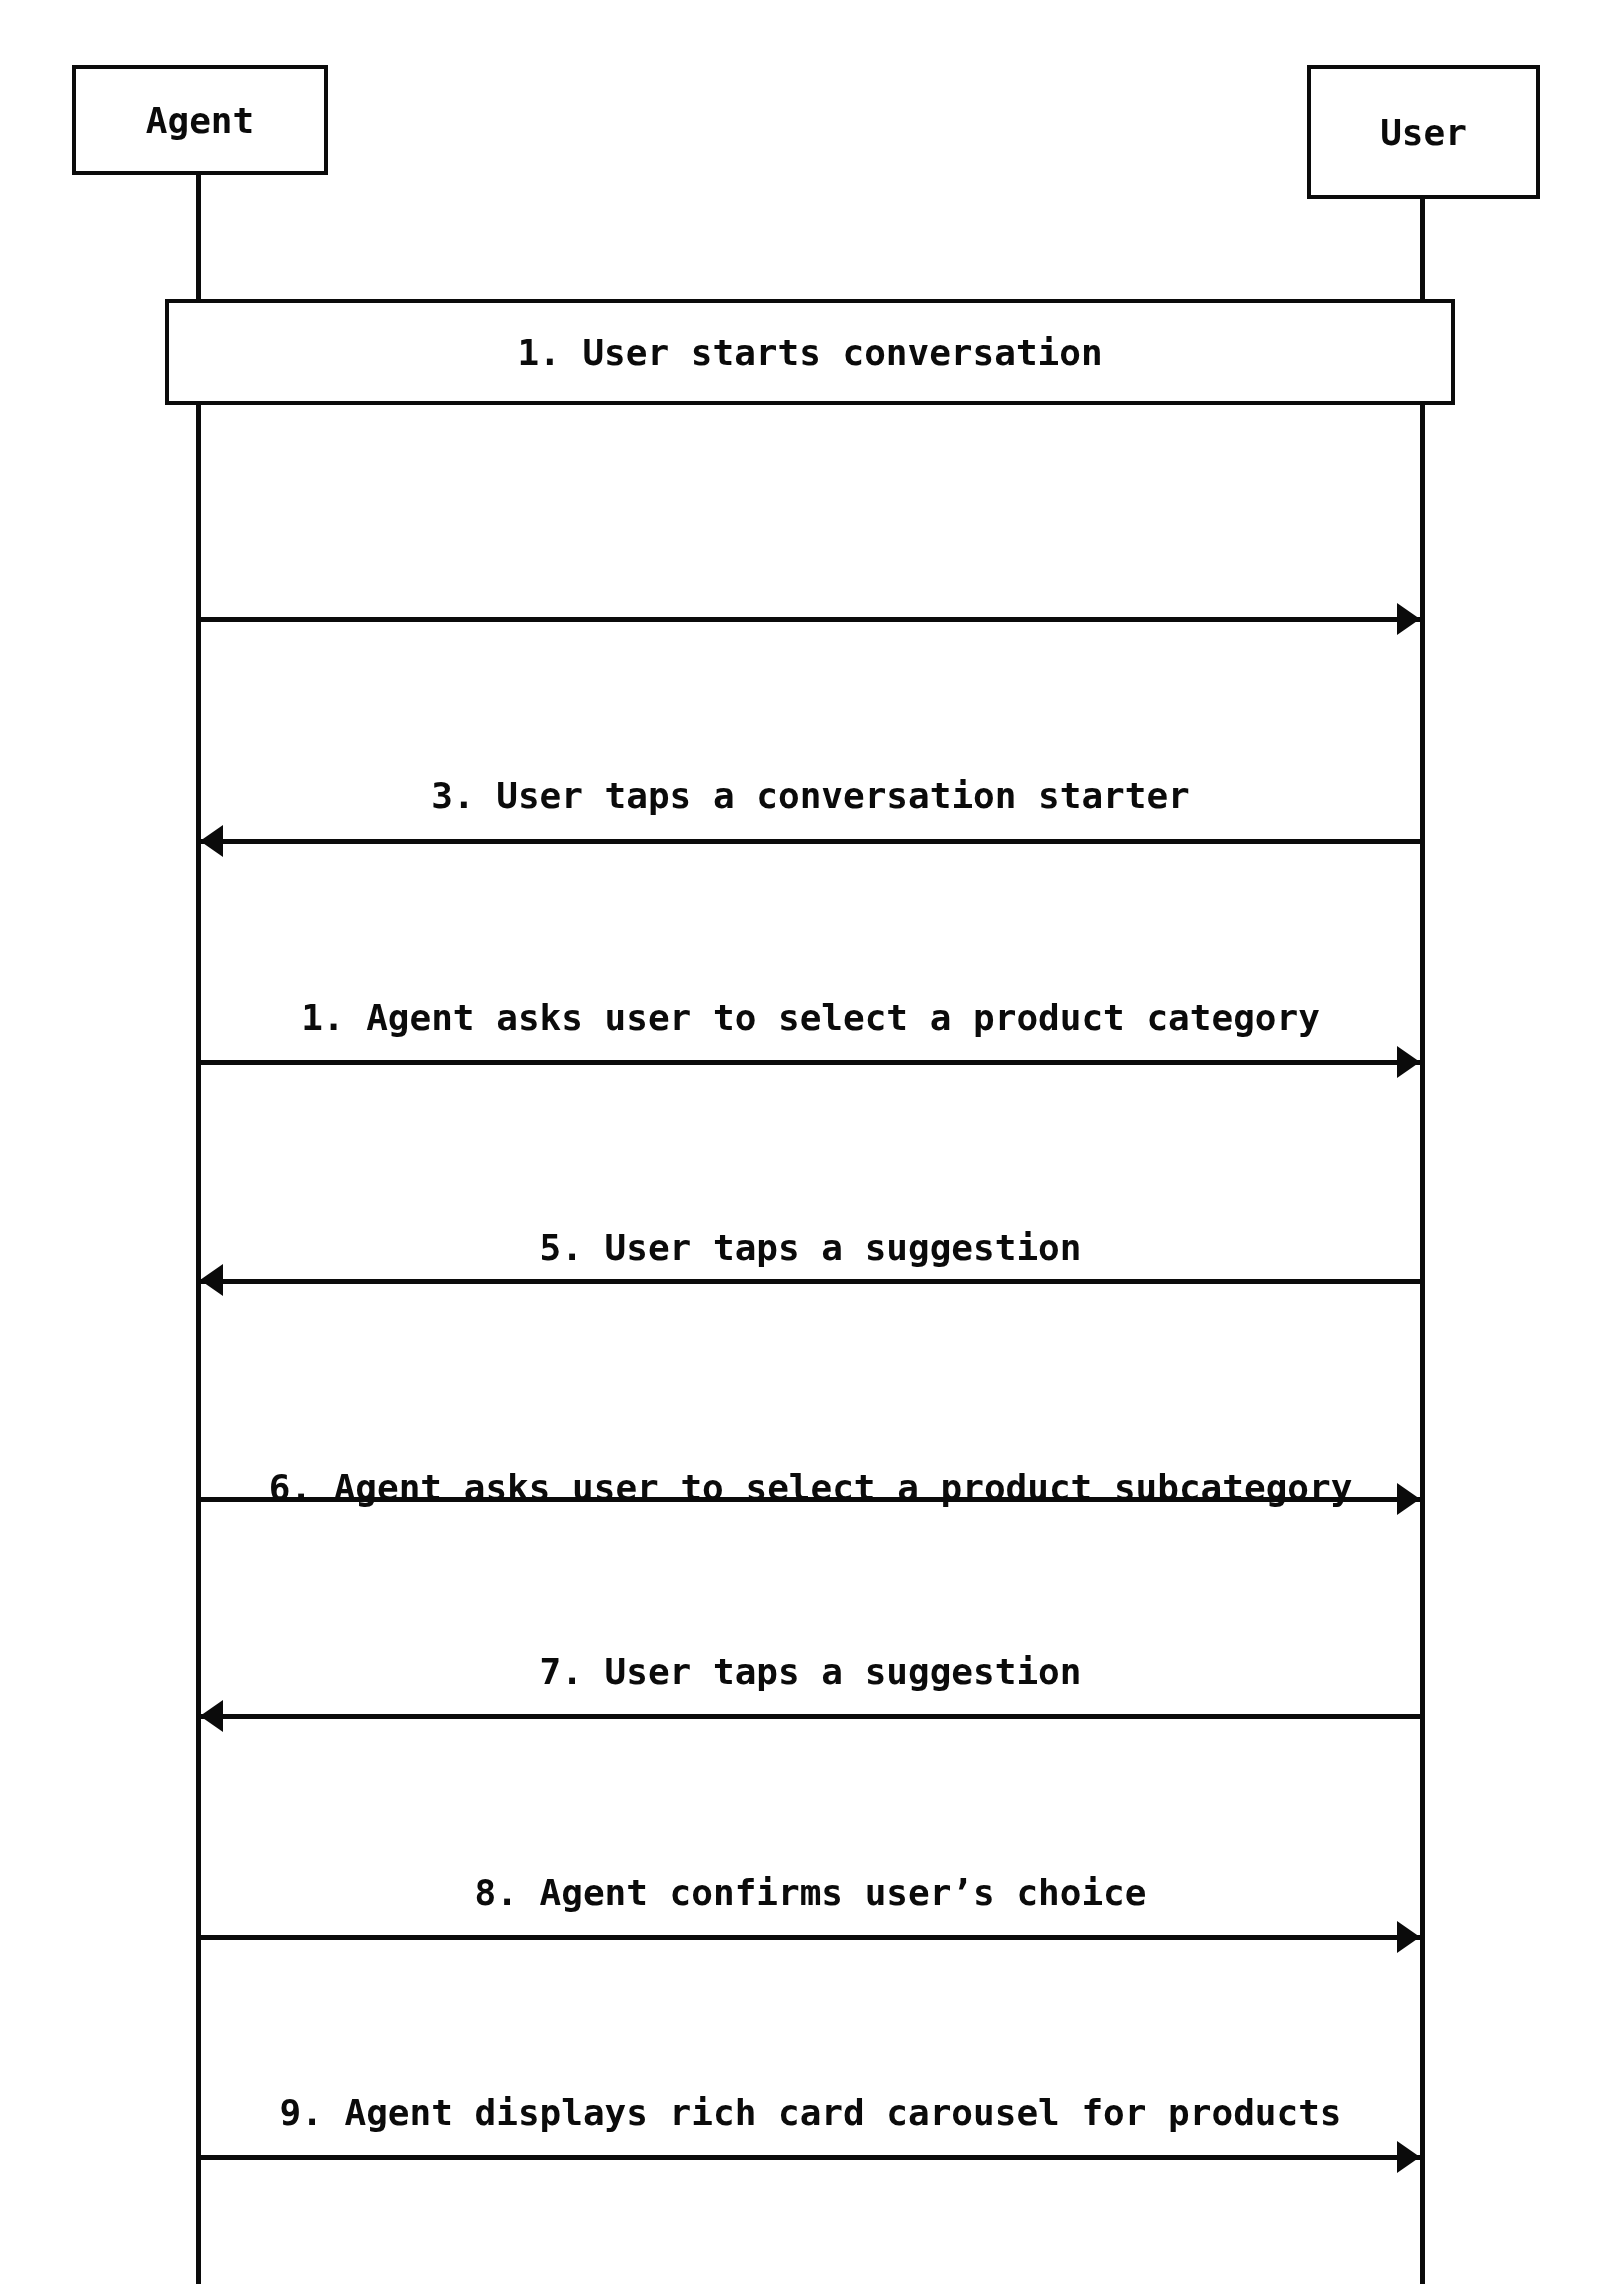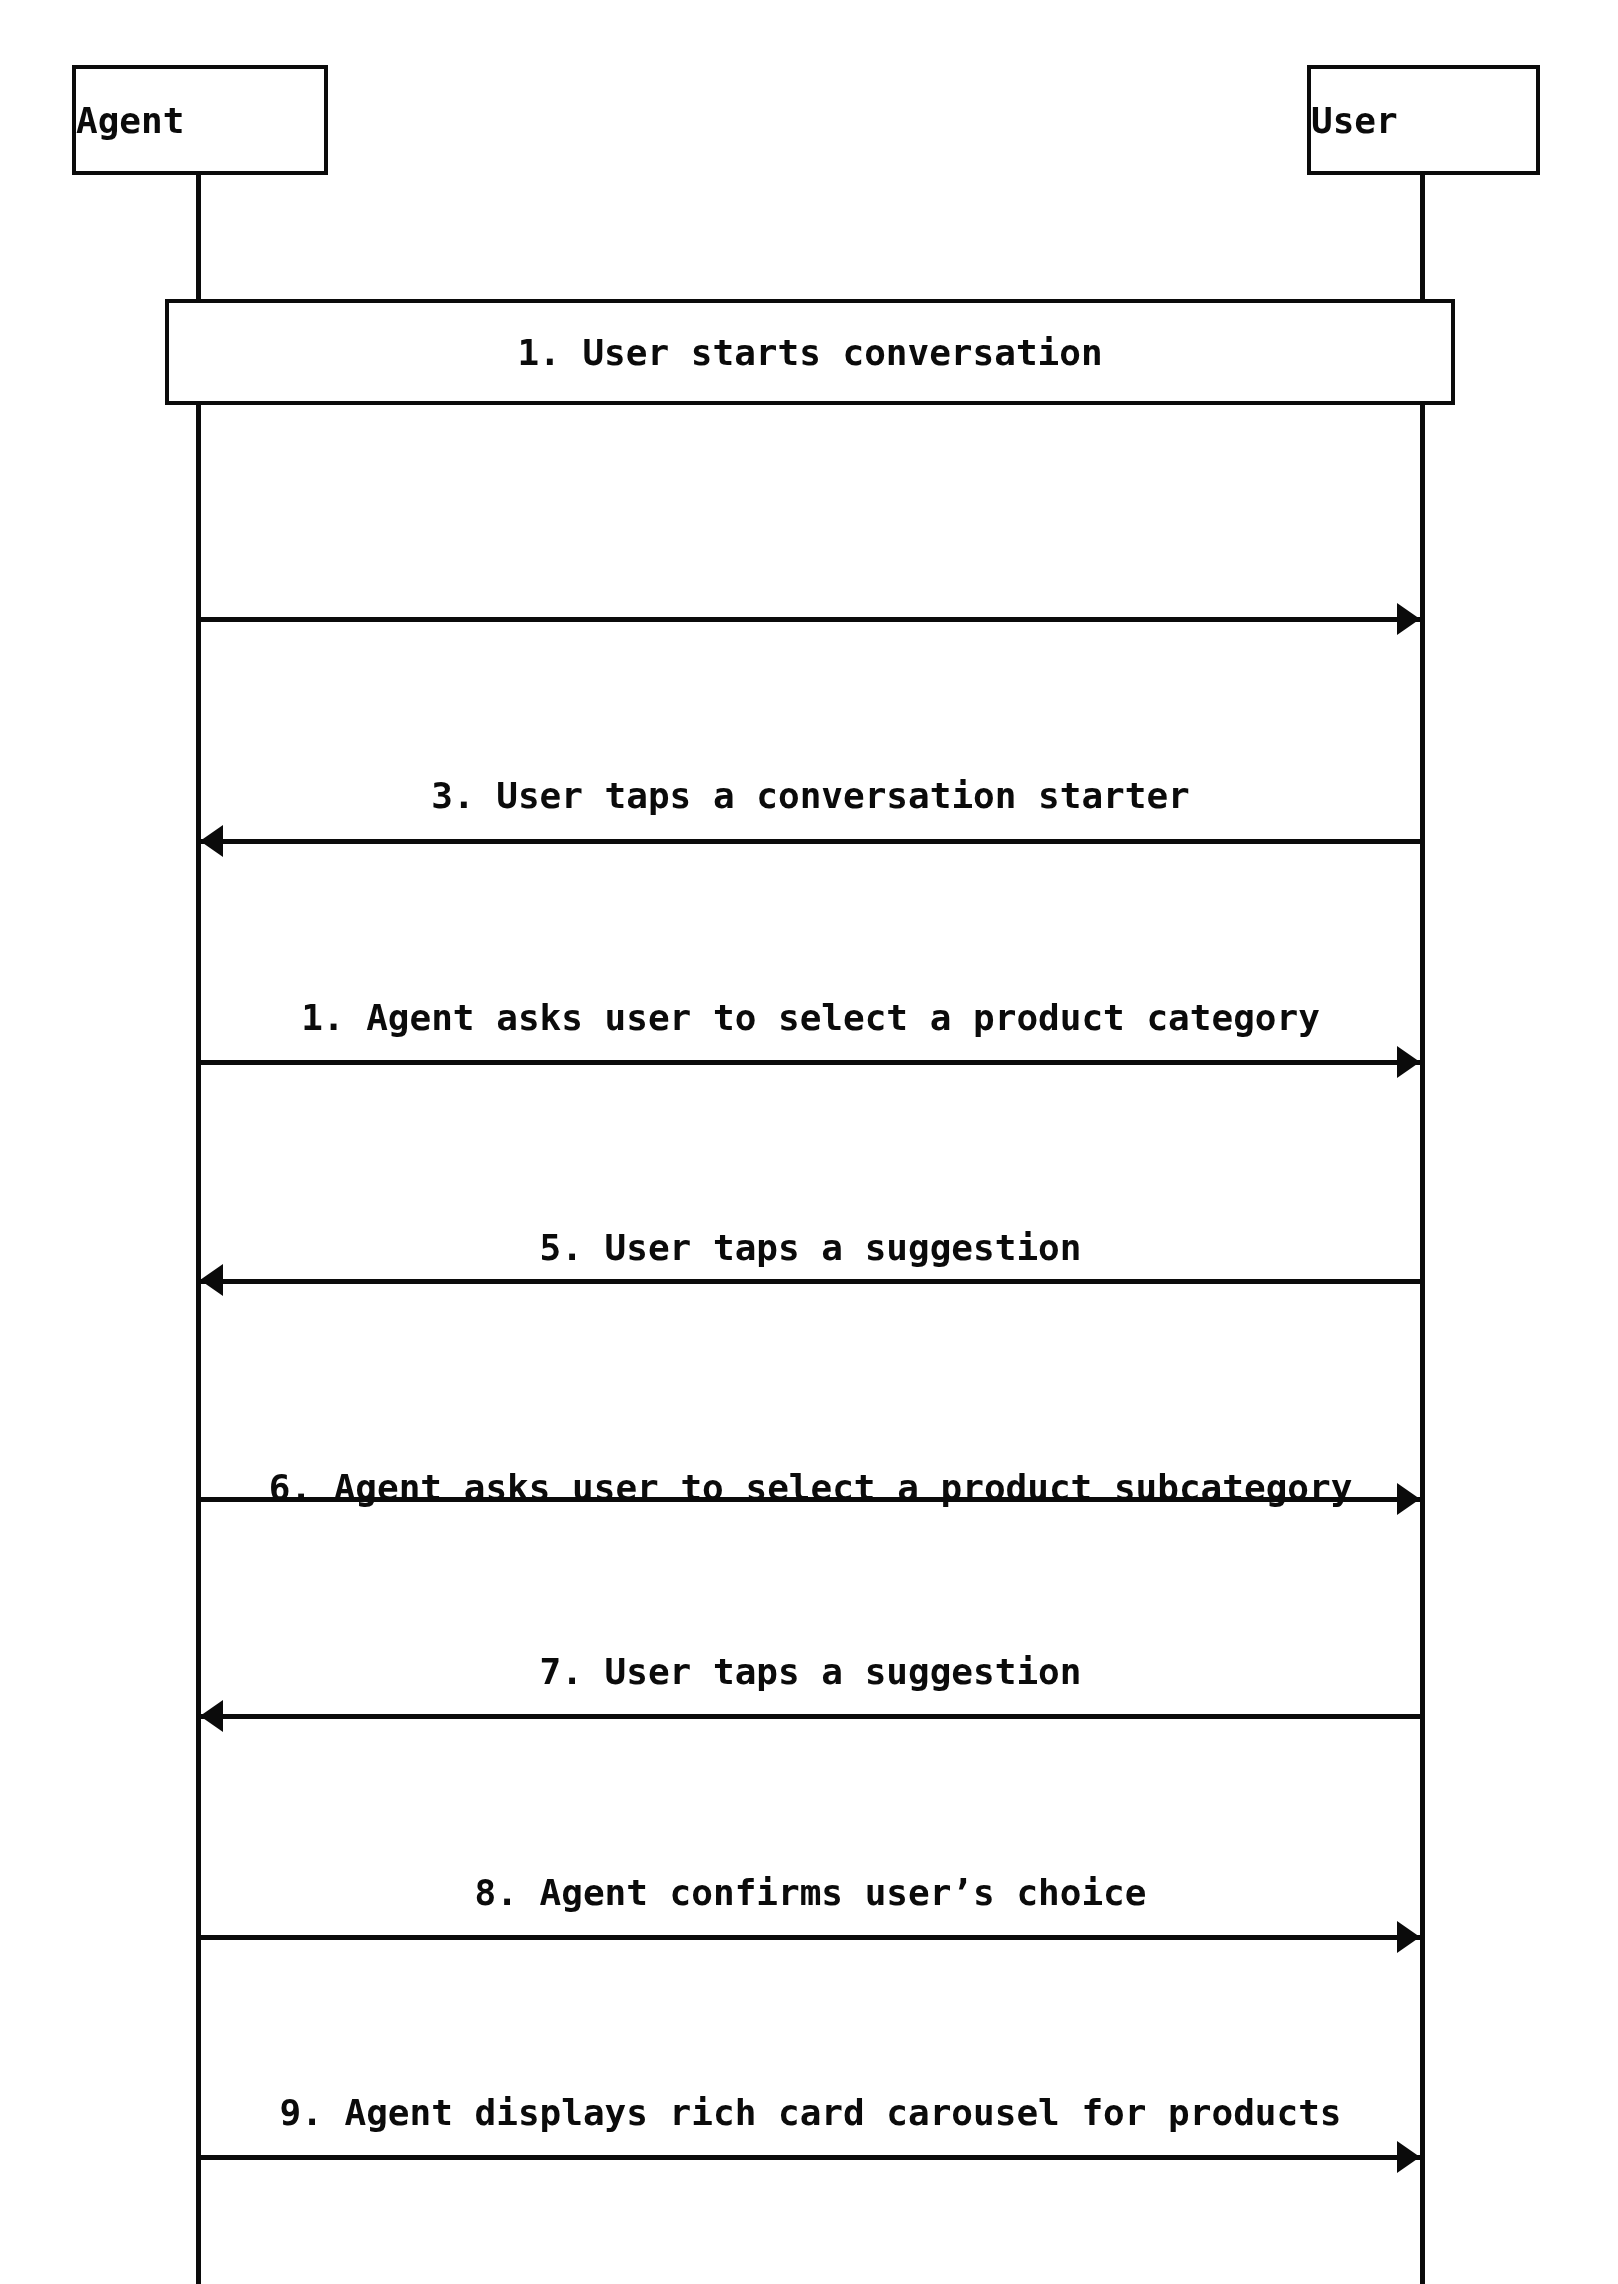--- a/index.html
+++ b/index.html
@@ -11,20 +11,21 @@
     font-family: "DejaVu Sans Mono", "Liberation Mono", monospace;
     color: #0b0b0b;
   }
   .actor-box {
     position: absolute;
     box-sizing: border-box;
     border: 4.6px solid #0b0b0b;
     background: #ffffff;
     display: flex;
     align-items: center;
+    justify-content: center;
     font-size: 36px;
     font-weight: 700;
     z-index: 3;
   }
   .lifeline {
     position: absolute;
     width: 4.6px;
     background: #0b0b0b;
     z-index: 1;
   }
@@ -71,21 +72,21 @@
   .arrowhead.to-left  { border-right: 23px solid #0b0b0b; }
 </style>
 </head>
 <body>
 
 <div id="stage">
 
   <div class="actor-box" style="left:72px; top:65px; width:256px; height:110px;">
     <span>Agent</span>
   </div>
-  <div class="actor-box" style="left:1307px; top:65px; width:233px; height:110px;">
+  <div class="actor-box" style="left:1307px; top:65px; width:233px; height:134px;">
     <span>User</span>
   </div>
 
   <div class="lifeline" style="left:196px; top:175px; height:3025px;"></div>
   <div class="lifeline" style="left:1420px; top:175px; height:3025px;"></div>
 
   <div class="note-box" style="left:165px; top:299px; width:1290px; height:106px;">
     <span>1. User starts conversation</span>
   </div>
 

